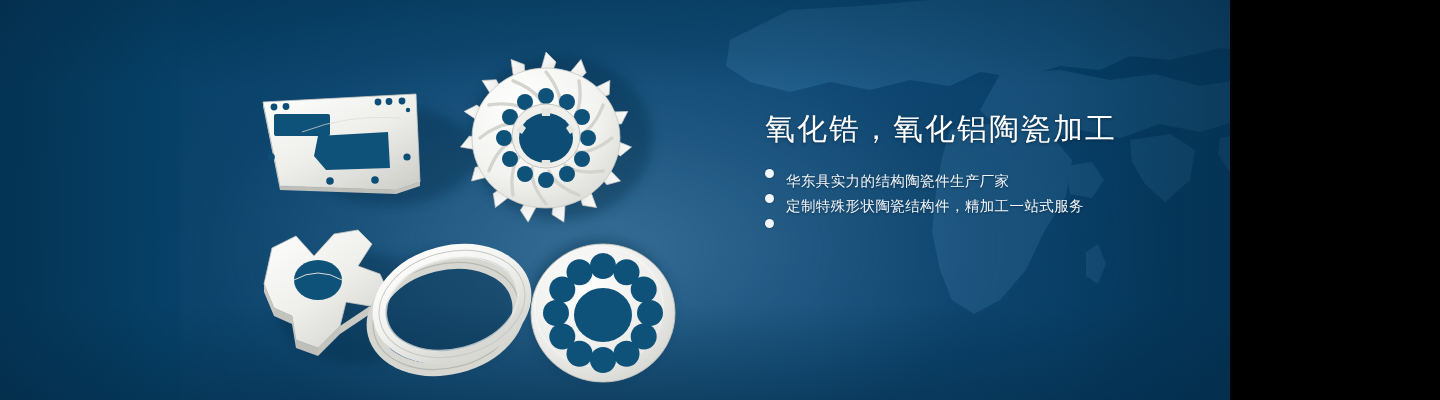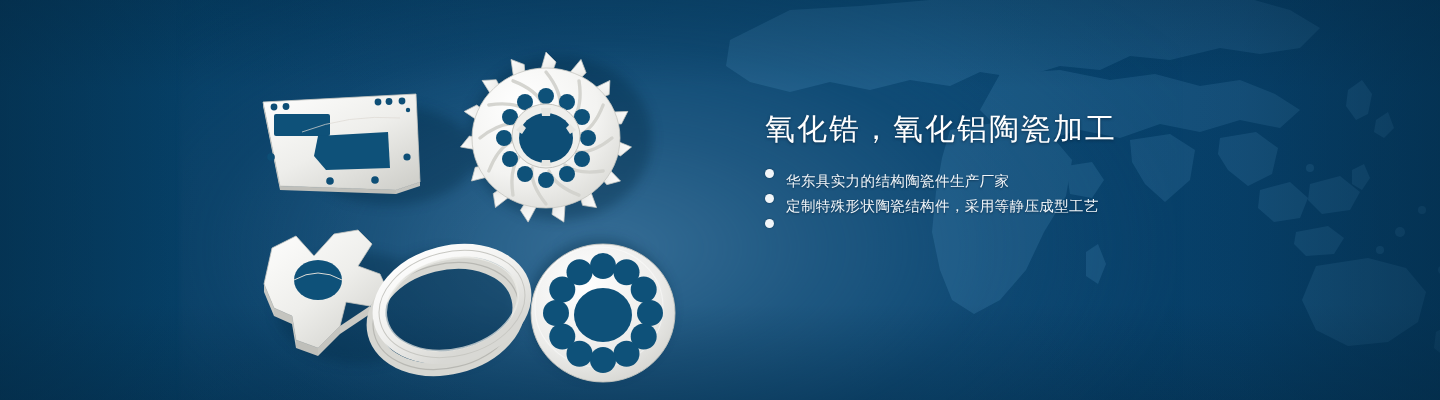--- a/index.html
+++ b/index.html
@@ -6,21 +6,21 @@
     margin: 0;
     padding: 0;
     background: #000;
   }
   body {
     font-family: "Liberation Sans", "DejaVu Sans", sans-serif;
   }
 
   #banner {
     position: relative;
-    width: 1440px;
+    width: 1230px;
     height: 400px;
     overflow: hidden;
     background: #ef4444;
     text-decoration: underline;
   }
 
   
   .bg-base {
     position: absolute;
     inset: 0;
@@ -353,21 +353,21 @@
   <div class="copy">
     <h1 class="headline">氧化锆，氧化铝陶瓷加工</h1>
 
     <ul class="bullets">
       <li class="bullet">
         <span class="bullet-dot"></span>
         <span class="bullet-text">华东具实力的结构陶瓷件生产厂家</span>
       </li>
       <li class="bullet">
         <span class="bullet-dot"></span>
-        <span class="bullet-text">定制特殊形状陶瓷结构件，采用等静压成型工艺</span>
+        <span class="bullet-text">定制特殊形状陶瓷结构件，精加工一站式服务</span>
       </li>
       <li class="bullet">
         <span class="bullet-dot"></span>
       </li>
     </ul>
   </div>
 
 </div>
 
 </body></html>

